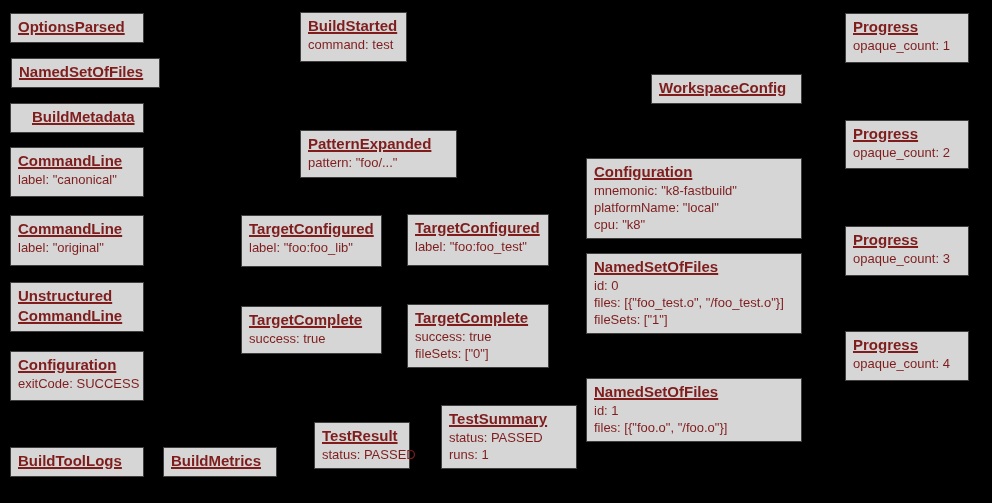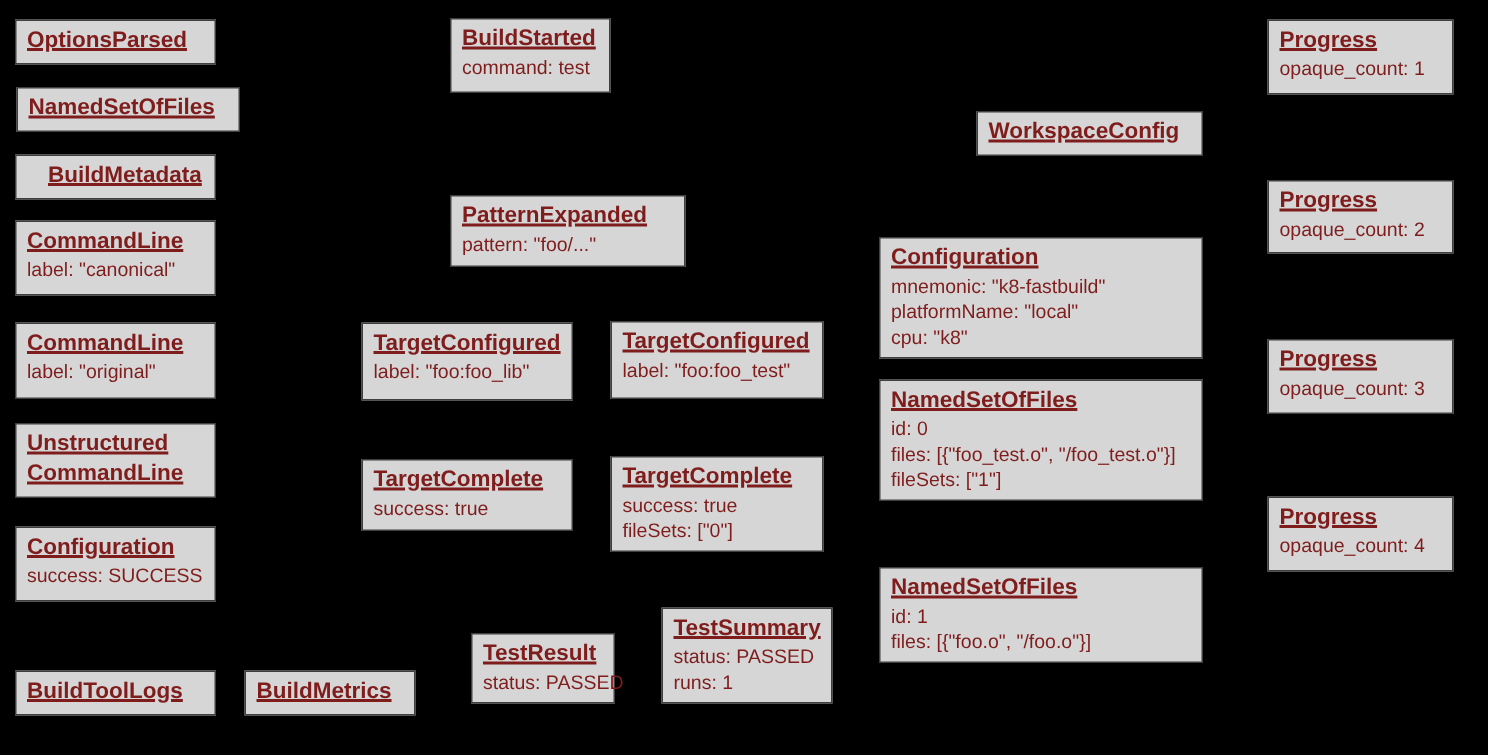--- a/index.html
+++ b/index.html
@@ -66,21 +66,21 @@
     <div class="box-title">CommandLine</div>
     <div class="box-line">label: "original"</div>
   </div>
 
   <div class="box" style="left:10px;top:282px;width:134px;">
     <div class="box-title wrap">Unstructured CommandLine</div>
   </div>
 
   <div class="box" style="left:10px;top:351px;width:134px;min-height:50px;">
     <div class="box-title">Configuration</div>
-    <div class="box-line">success: SUCCESS</div>
+    <div class="box-line">exitCode: SUCCESS</div>
   </div>
 
   <div class="box" style="left:10px;top:447px;width:134px;">
     <div class="box-title">BuildToolLogs</div>
   </div>
 
   <div class="box" style="left:163px;top:447px;width:114px;">
     <div class="box-title">BuildMetrics</div>
   </div>
 
@@ -113,21 +113,21 @@
     <div class="box-title">TargetConfigured</div>
     <div class="box-line">label: "foo:foo_test"</div>
   </div>
 
   <div class="box" style="left:407px;top:304px;width:142px;min-height:64px;">
     <div class="box-title">TargetComplete</div>
     <div class="box-line">success: true</div>
     <div class="box-line">fileSets: ["0"]</div>
   </div>
 
-  <div class="box" style="left:441px;top:405px;width:114px;min-height:59px;">
+  <div class="box" style="left:441px;top:405px;width:136px;min-height:59px;">
     <div class="box-title">TestSummary</div>
     <div class="box-line">status: PASSED</div>
     <div class="box-line">runs: 1</div>
   </div>
 
   <div class="box" style="left:651px;top:74px;width:151px;">
     <div class="box-title">WorkspaceConfig</div>
   </div>
 
   <div class="box" style="left:586px;top:158px;width:216px;min-height:74px;">

